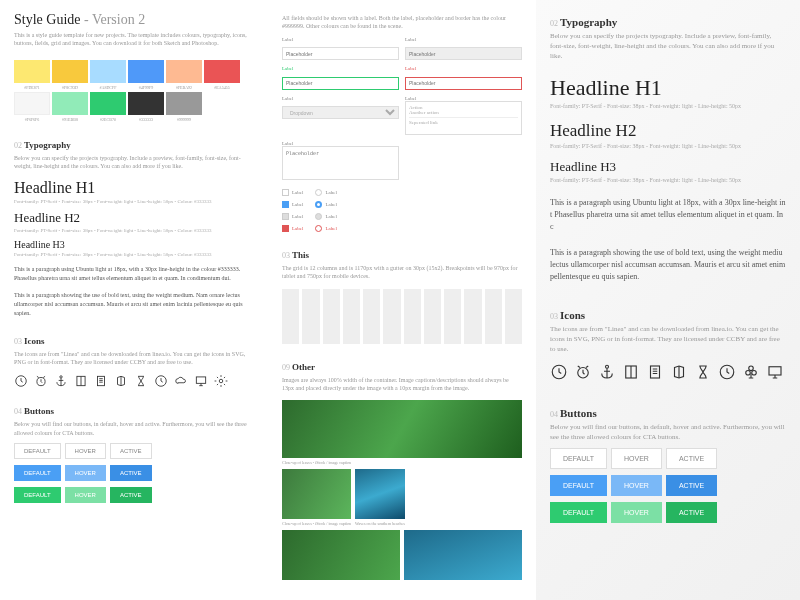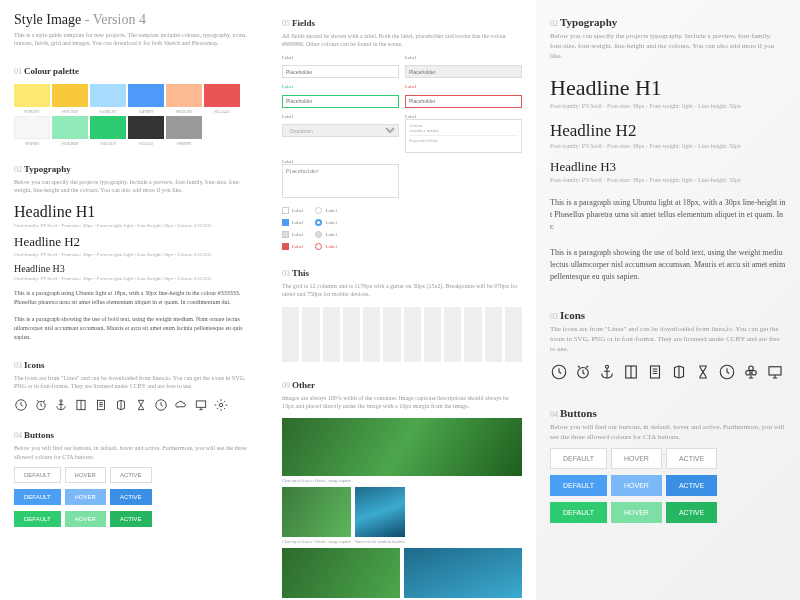--- a/index.html
+++ b/index.html
@@ -70,25 +70,24 @@
 .col3 .icons svg{width:18px;height:18px}
 .col3 .btn{font-size:7px;padding:6px 12px}
 .col3 .sec{margin-top:22px}
 </style>
 </head>
 <body>
 
 <div class="page">
 
 <div class="col col1">
-  <h1 class="title"><span>Style Image</span> <span class="ver">- Version 4</span></h1>
+  <h1 class="title"><span>Style Guide</span> <span class="ver">- Version 2</span></h1>
   <div class="intro">This is a style guide template for new projects. The template includes colours, typography, icons, buttons, fields, grid and images. You can download it for both Sketch and Photoshop.</div>
 
   <div class="sec">
-    <div><span class="secnum">01</span><span class="sectitle">Colour palette</span></div>
     <div class="swatches">
       <div class="sw">
             <div class="swc" style="background:#FDE871"></div>
             <div class="swl">#FDE871</div>
           </div>
       <div class="sw">
             <div class="swc" style="background:#F8C93D"></div>
             <div class="swl">#F8C93D</div>
           </div>
       <div class="sw">
@@ -208,21 +207,20 @@
     <div class="btnrow">
       <button class="btn green">DEFAULT</button>
       <button class="btn green2">HOVER</button>
       <button class="btn green3">ACTIVE</button>
     </div>
   </div>
 </div>
 
 <div class="col col2">
   <div class="sec" style="margin-top:0">
-    <div><span class="secnum">05</span><span class="sectitle">Fields</span></div>
     <div class="sub">All fields should be shown with a label. Both the label, placeholder and border has the colour #999999. Other colours can be found in the scene.</div>
 
     <div class="fld fldrow">
       <div class="fldcol"><div class="flbl">Label</div><input class="finp" placeholder="Placeholder" style=""></div>
       <div class="fldcol"><div class="flbl">Label</div><input class="finp dis" placeholder="Placeholder" style=""></div>
     </div>
     <div class="fld fldrow">
       <div class="fldcol"><div class="flbl ok">Label</div><input class="finp ok" placeholder="Placeholder" style=""></div>
       <div class="fldcol"><div class="flbl err">Label</div><input class="finp err" placeholder="Placeholder" style=""></div>
     </div>

